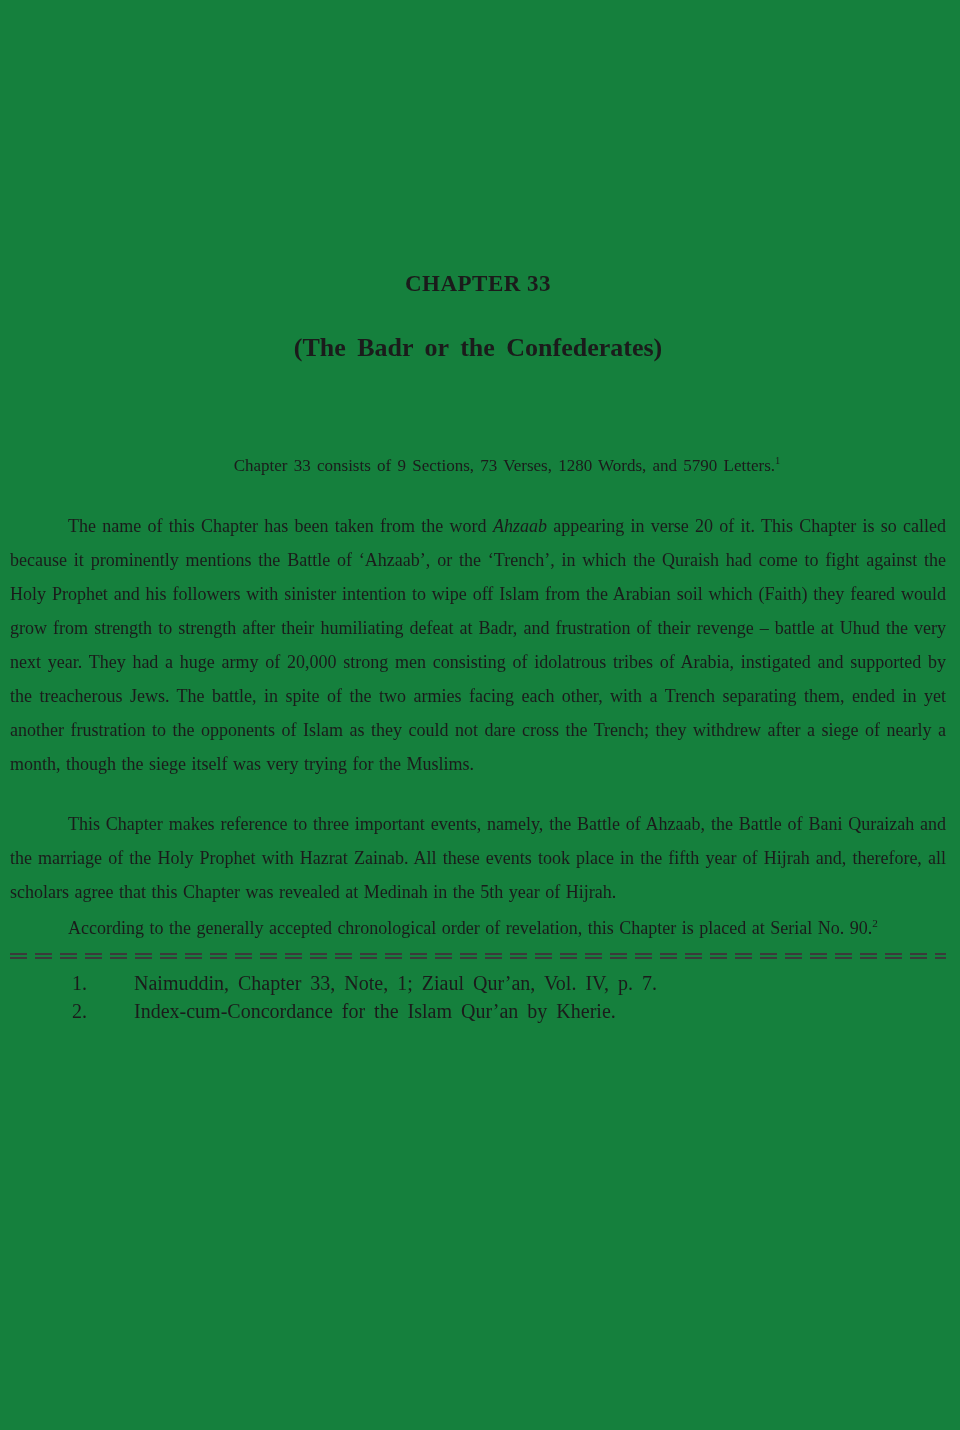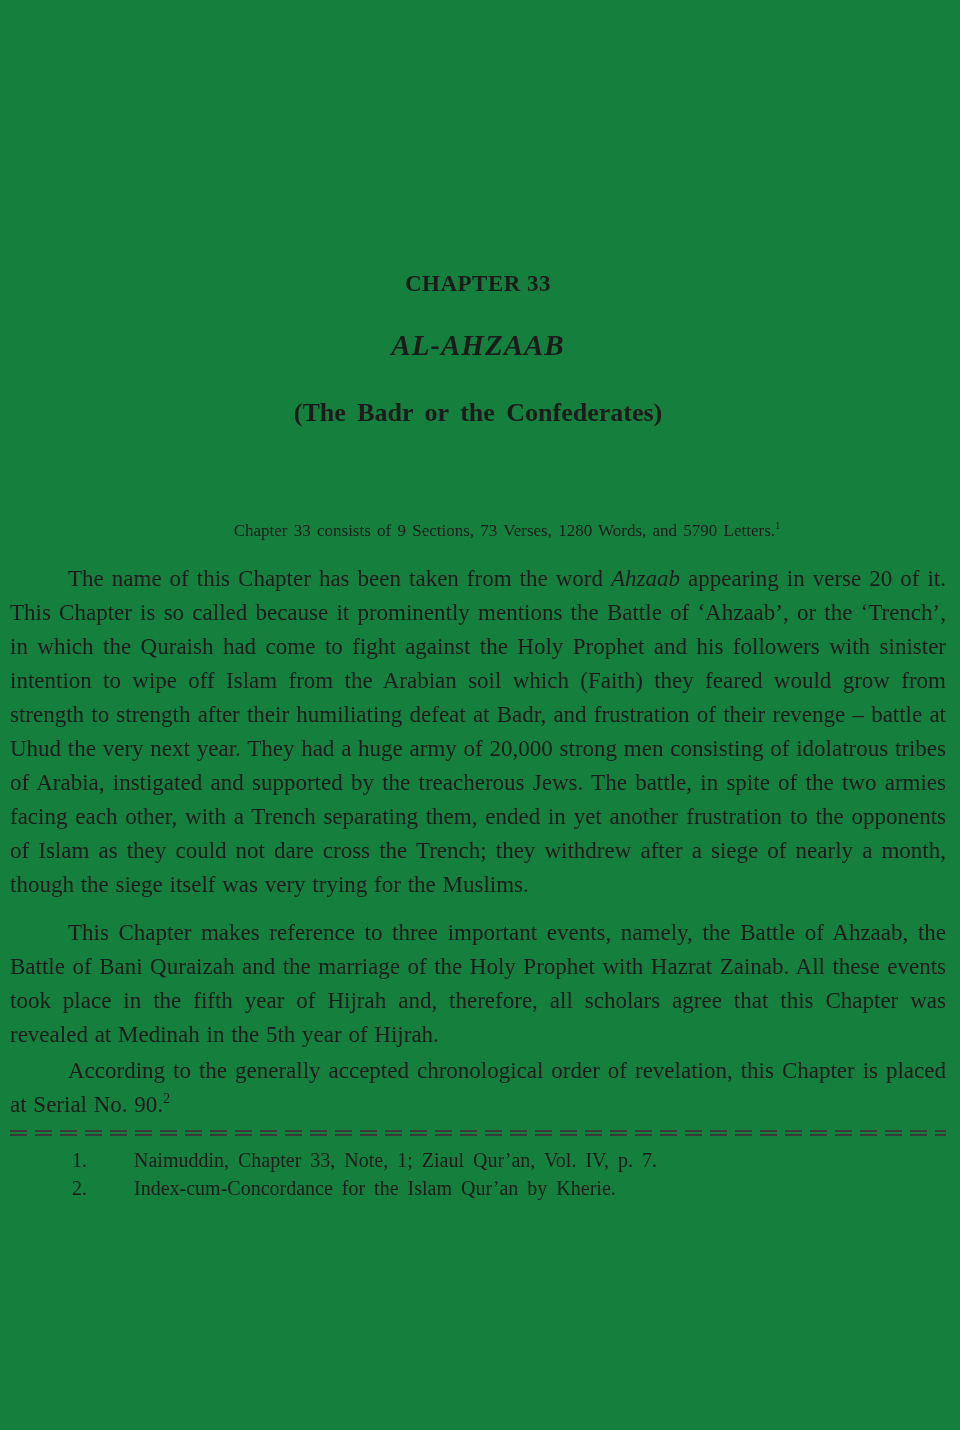--- a/index.html
+++ b/index.html
@@ -54,22 +54,22 @@
   .section-heading {
     font-size: 24px;
     font-weight: bold;
     line-height: 26px;
     margin: 30px 0 0 0;
   }
   .section-heading.revelation {
     letter-spacing: 0.5px;
   }
   .body-para {
-    margin: 14px 0 0 0;
-    font-size: 23px;
+    margin: 26px 0 0 0;
+    font-size: 18px;
     line-height: 34px;
     text-align: justify;
     text-indent: 58px;
     word-spacing: 1px;
   }
   .body-para.follow {
     margin-top: 2px;
   }
   .body-para em, .intro-para em {
     font-style: italic;
@@ -103,21 +103,20 @@
     flex: 1;
   }
 </style>
 </head>
 <body>
 
 <div class="page">
 
   <h1 class="chapter-label">CHAPTER 33</h1>
 
-  <h2 class="chapter-name">AL-AHZAAB</h2>
 
   <h3 class="chapter-subtitle">(The Badr or the Confederates)</h3>
 
   <p class="intro-para"><span>Chapter 33 consists of 9 Sections, 73 Verses, 1280 Words, and 5790 Letters.</span><sup>1</sup></p>
 
 
   <p class="body-para"><span>The name of this Chapter has been taken from the word </span><em>Ahzaab</em><span> appearing in verse 20 of it. This Chapter is so called because it prominently mentions the Battle of ‘Ahzaab’, or the ‘Trench’, in which the Quraish had come to fight against the Holy Prophet and his followers with sinister intention to wipe off Islam from the Arabian soil which (Faith) they feared would grow from strength to strength after their humiliating defeat at Badr, and frustration of their revenge – battle at Uhud the very next year. They had a huge army of 20,000 strong men consisting of idolatrous tribes of Arabia, instigated and supported by the treacherous Jews. The battle, in spite of the two armies facing each other, with a Trench separating them, ended in yet another frustration to the opponents of Islam as they could not dare cross the Trench; they withdrew after a siege of nearly a month, though the siege itself was very trying for the Muslims.</span></p>
 
 
   <p class="body-para">This Chapter makes reference to three important events, namely, the Battle of Ahzaab, the Battle of Bani Quraizah and the marriage of the Holy Prophet with Hazrat Zainab. All these events took place in the fifth year of Hijrah and, therefore, all scholars agree that this Chapter was revealed at Medinah in the 5th year of Hijrah.</p>

